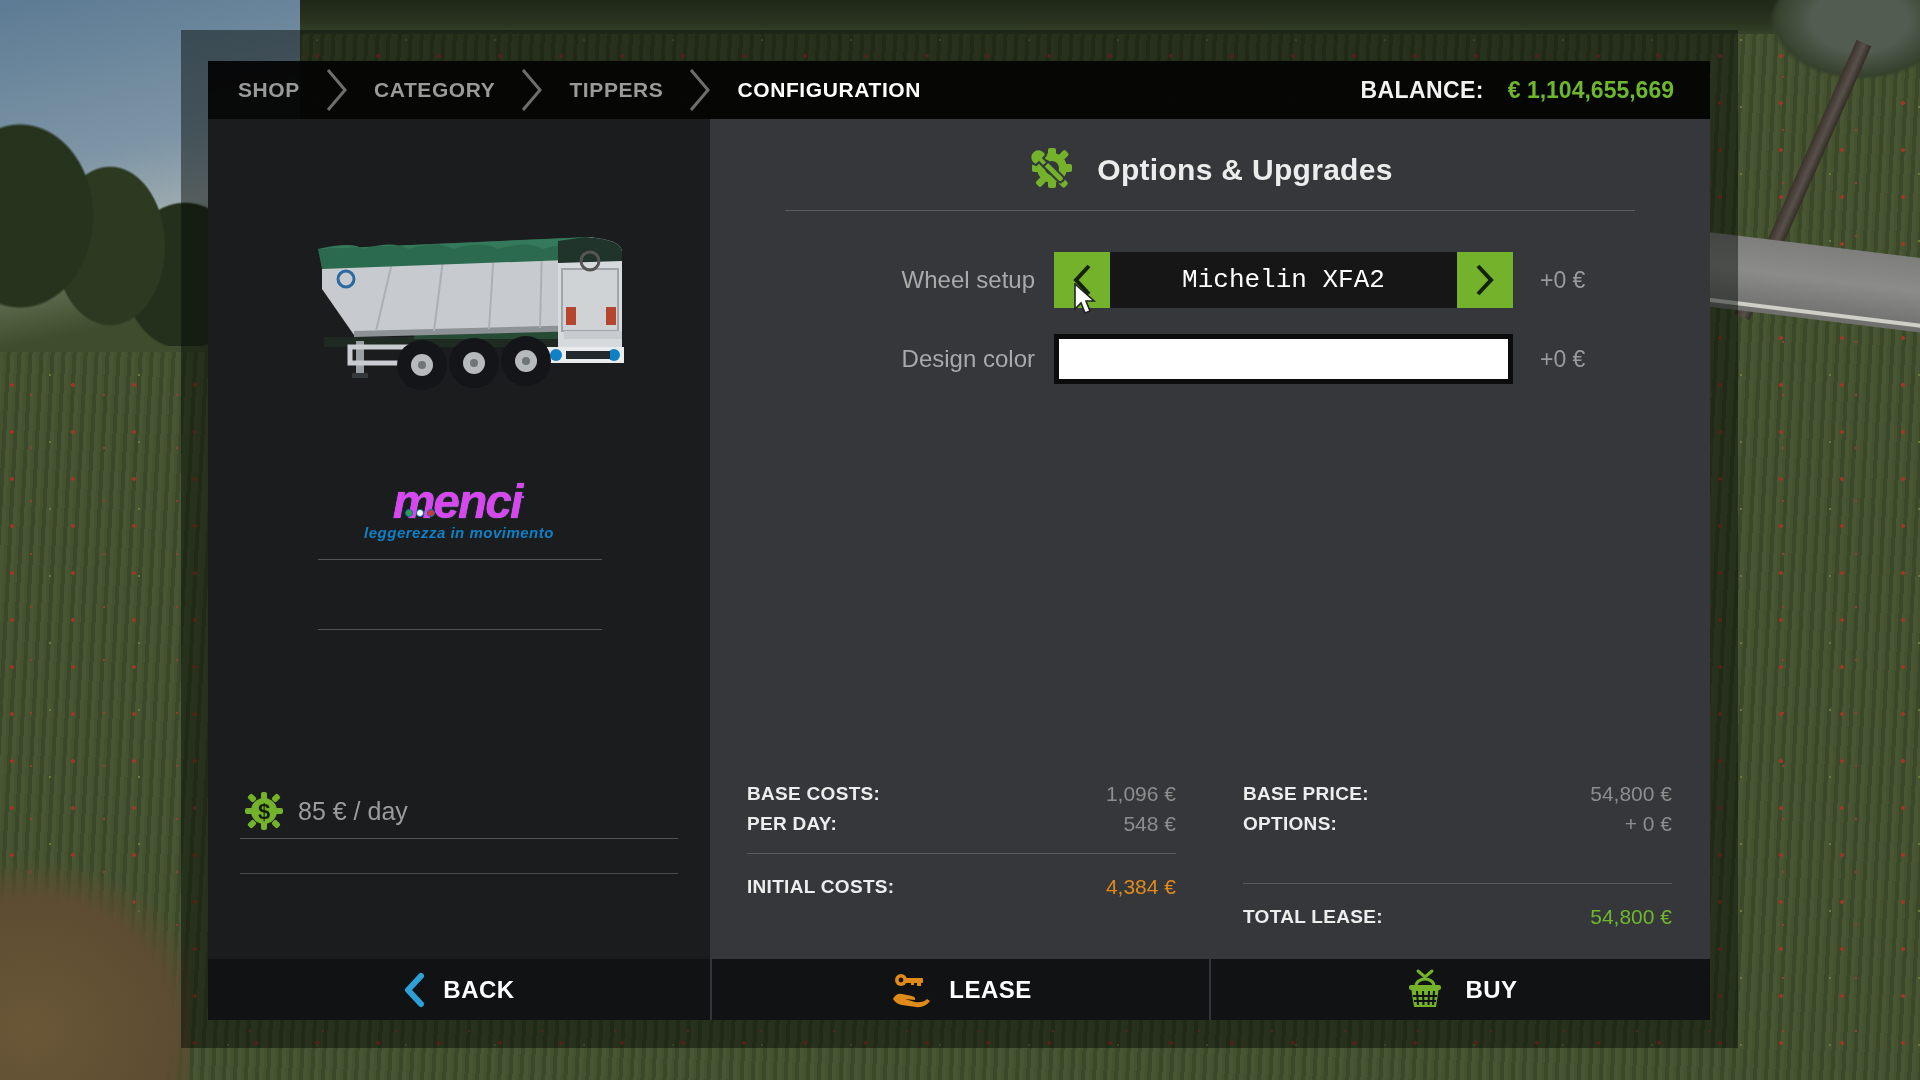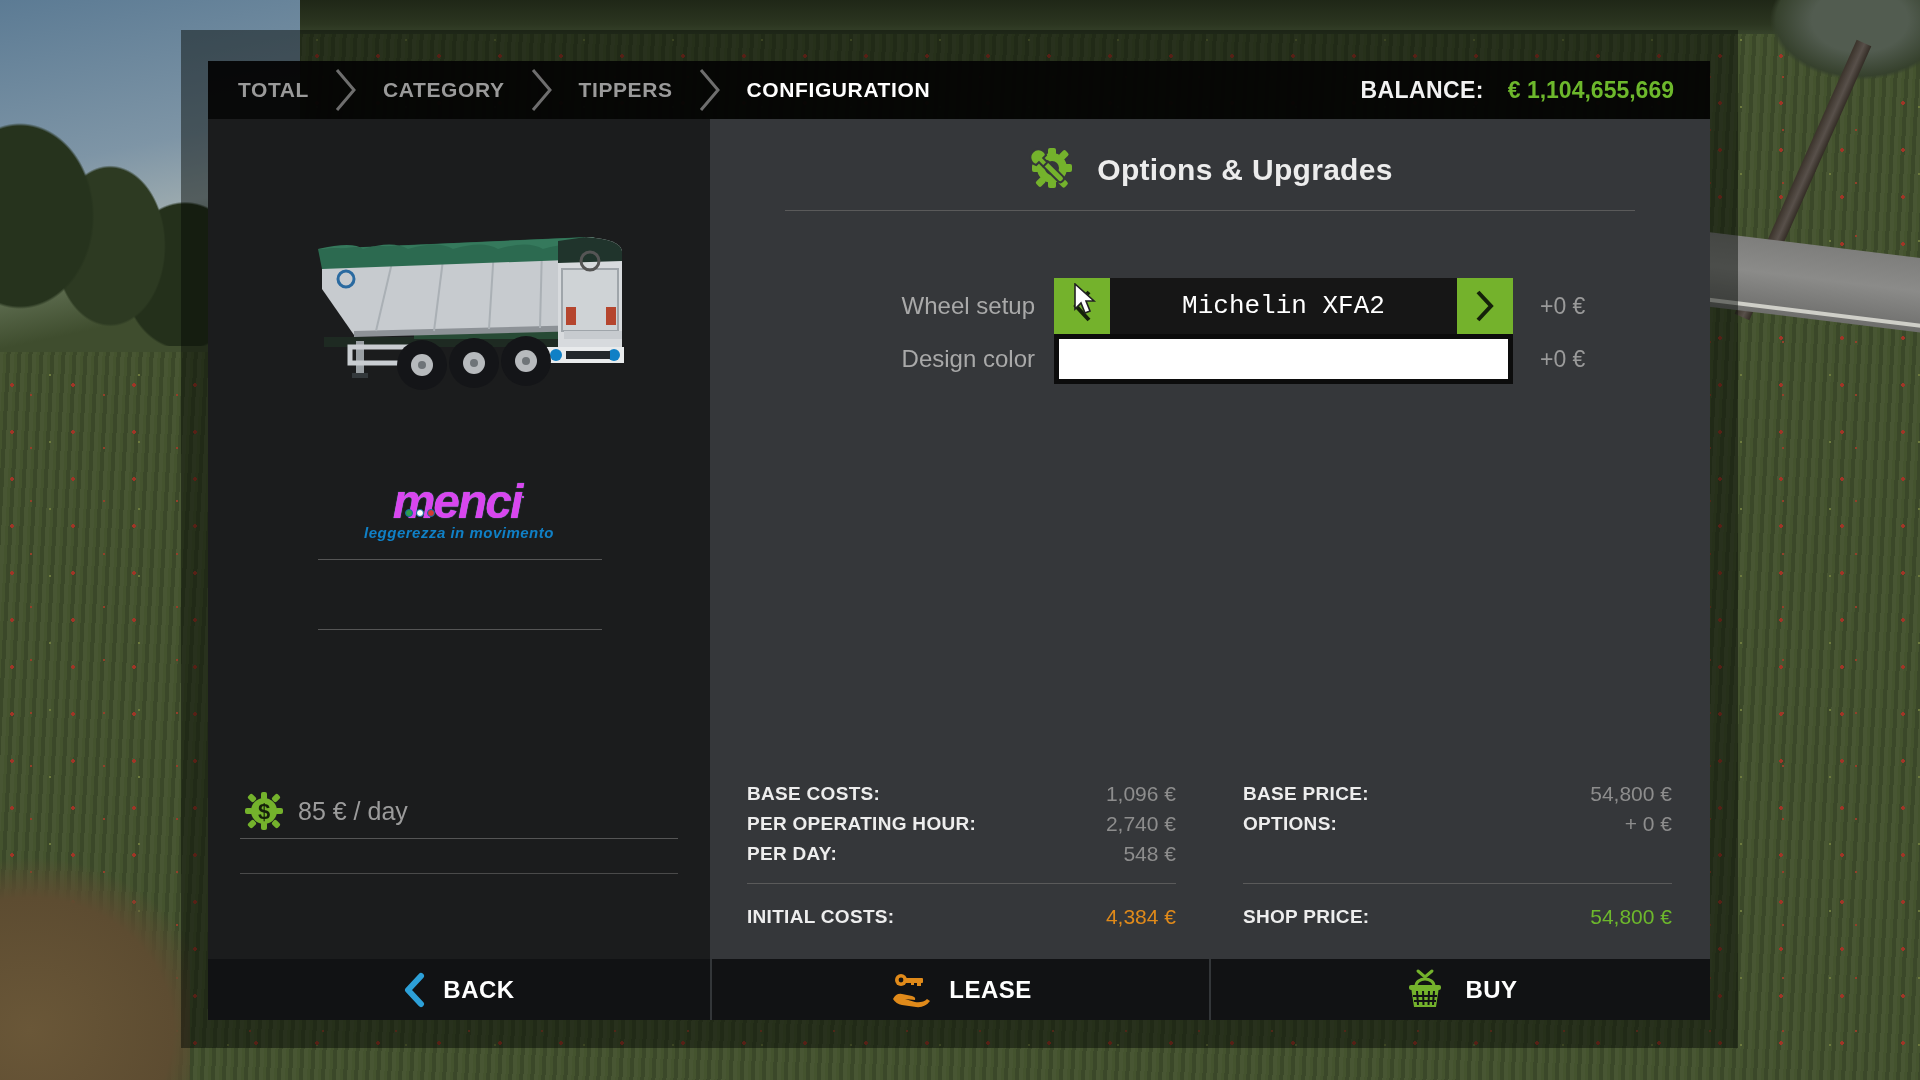--- a/index.html
+++ b/index.html
@@ -65,21 +65,21 @@
   .upkeep-text { font-size:25px; color:#9b9b9b; }
   .sep-upkeep1 { left:32px; top:719px; width:438px; }
   .sep-upkeep2 { left:32px; top:754px; width:438px; background:#4a4a4a; }
 
   
   .opt-header { position:absolute; left:0; top:18px; width:1000px; height:66px; display:flex; align-items:center; justify-content:center; gap:22px; }
   .opt-title { font-size:30px; font-weight:bold; color:#ececec; letter-spacing:.3px; }
   .sep-header { left:75px; top:91px; width:850px; background:#5a5a5a; }
 
   .opt-row { position:absolute; left:0; width:1000px; height:56px; }
-  .row-wheel { top:159px; } .row-color { top:212px; }
+  .row-wheel { top:133px; } .row-color { top:212px; }
   .opt-label { position:absolute; right:675px; top:0; height:56px; display:flex; align-items:center; font-size:24px; color:#a9a9a9; }
   .selector { position:absolute; left:344px; top:0; width:459px; height:56px; display:flex; }
   .sel-btn { width:56px; height:56px; background:#74b22c; border:none; display:flex; align-items:center; justify-content:center; cursor:pointer; }
   .sel-value { flex:1; background:#161616; color:#fff; font-size:26px; display:flex; align-items:center; justify-content:center;font-family:Liberation Mono, monospace; }
   .color-swatch { position:absolute; left:344px; top:3px; width:459px; height:50px; background:#0c0c0c; padding:5px; }
   .color-swatch .chip { width:100%; height:100%; background:#ffffff; }
   .opt-price { position:absolute; left:830px; top:0; height:56px; display:flex; align-items:center; font-size:23px; color:#9a9a9a; }
 
   .stats-block { position:absolute; top:660px; width:429px; }
   .stats-left { left:37px; } .stats-right { left:533px; }
@@ -111,21 +111,21 @@
   <div class="bg-layer bg-treetop-right"></div>
   <div class="bg-layer bg-trunk"></div>
   <div class="bg-layer bg-road"></div>
   <div class="bg-layer bg-road-line"></div>
 
   <div class="screen-shade"></div>
 
   <div class="dialog">
 
     <div class="crumbbar">
-      <span class="crumb">TOTAL</span>
+      <span class="crumb">SHOP</span>
       <svg class="crumb-sep" width="22" height="46" viewBox="0 0 22 46">
           <polyline points="2,3 19,23 2,43" fill="none" stroke="#6e6e6e" stroke-width="3"></polyline>
         </svg>
       <span class="crumb">CATEGORY</span>
       <svg class="crumb-sep" width="22" height="46" viewBox="0 0 22 46">
           <polyline points="2,3 19,23 2,43" fill="none" stroke="#6e6e6e" stroke-width="3"></polyline>
         </svg>
       <span class="crumb">TIPPERS</span>
       <svg class="crumb-sep" width="22" height="46" viewBox="0 0 22 46">
           <polyline points="2,3 19,23 2,43" fill="none" stroke="#6e6e6e" stroke-width="3"></polyline>
@@ -274,24 +274,20 @@
         </div>
         <span class="opt-price">+0 €</span>
       </div>
 
       <div class="stats-block stats-left">
         <div class="stat-row">
           <span class="stat-label">BASE COSTS:</span>
           <span class="stat-value">1,096 €</span>
         </div>
         <div class="stat-row">
-          <span class="stat-label">PER OPERATING HOUR:</span>
-          <span class="stat-value">2,740 €</span>
-        </div>
-        <div class="stat-row">
           <span class="stat-label">PER DAY:</span>
           <span class="stat-value">548 €</span>
         </div>
         <div class="stat-sep"></div>
         <div class="stat-row stat-total">
           <span class="stat-label">INITIAL COSTS:</span>
           <span class="stat-value orange">4,384 €</span>
         </div>
       </div>
 
@@ -302,21 +298,21 @@
         </div>
         <div class="stat-row">
           <span class="stat-label">OPTIONS:</span>
           <span class="stat-value">+ 0 €</span>
         </div>
         <div class="stat-row" style="visibility:hidden">
             <span class="stat-label">.</span>
           </div>
         <div class="stat-sep"></div>
         <div class="stat-row stat-total">
-          <span class="stat-label">SHOP PRICE:</span>
+          <span class="stat-label">TOTAL LEASE:</span>
           <span class="stat-value green">54,800 €</span>
         </div>
       </div>
     </div>
 
     <div class="actionbar">
       <div class="action action-back">
         <svg width="22" height="36" viewBox="0 0 22 36">
             <polyline points="18,4 5,18 18,32" fill="none" stroke="#2da0d8" stroke-width="6" stroke-linecap="round" stroke-linejoin="round"></polyline>
           </svg>

